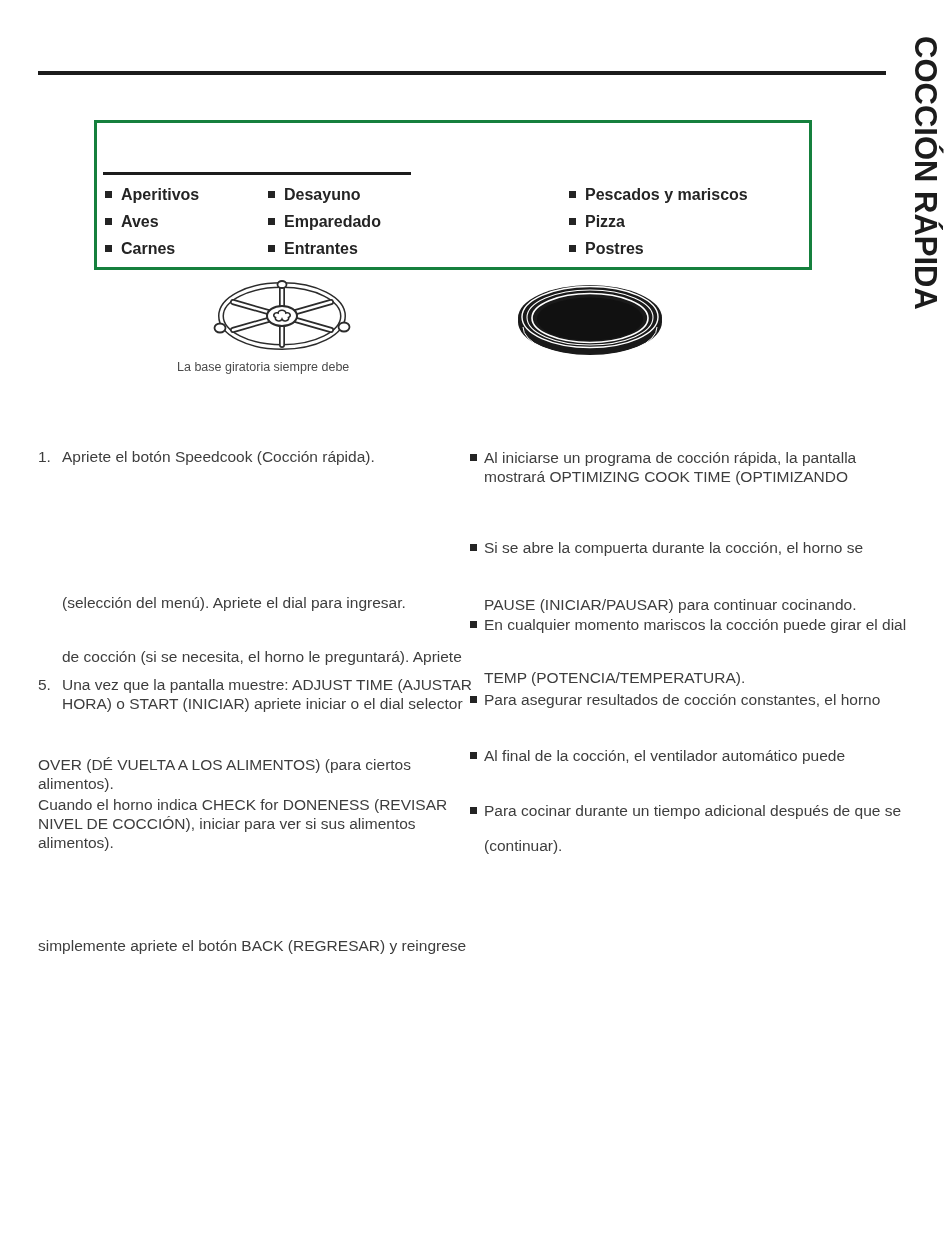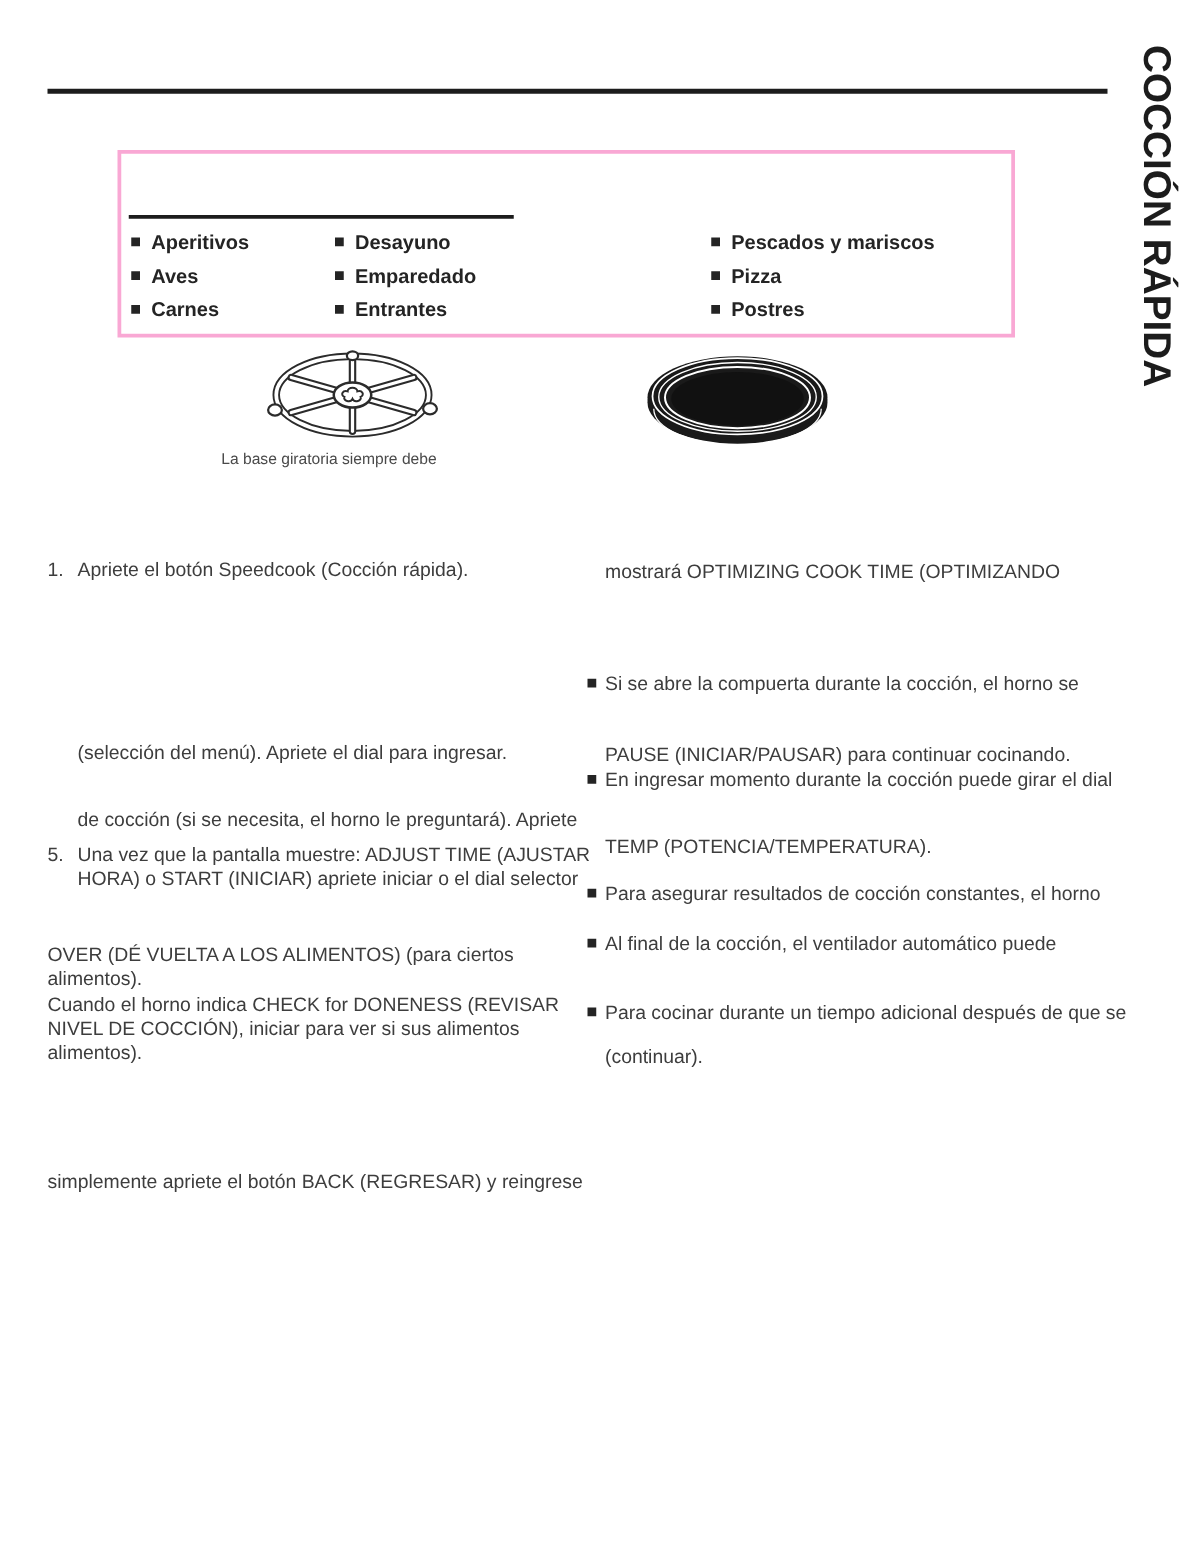--- a/index.html
+++ b/index.html
@@ -16,21 +16,21 @@
     left:38px;top:71px;width:848px;height:4px;background:#1c1c1c;
   }
   .vtitle{
     left:899px;top:36px;height:310px;width:44px;
     writing-mode:vertical-rl;
     font-weight:bold;font-size:31px;letter-spacing:0px;
     color:#1c1c1c;white-space:nowrap;
   }
   .catbox{
     left:94px;top:120px;width:712px;height:144px;
-    border:3px solid #f9a8d4;background:#ffffff;
+    border:3px solid #15803d;background:#ffffff;
   }
   .catbox .head-rule{
     position:absolute;left:6px;top:49px;width:308px;height:3px;background:#1c1c1c;
   }
   .catcol{position:absolute;top:58px;}
   .catcol.c1{left:8px;}
   .catcol.c2{left:171px;}
   .catcol.c3{left:323px;}
   .catcol.c4{left:472px;}
   .catitem{
@@ -154,36 +154,37 @@
 
   <div class="abs" style="left:38px;top:795px;">
     <div class="bodyline">Cuando el horno indica CHECK for DONENESS (REVISAR</div>
     <div class="bodyline">NIVEL DE COCCIÓN), iniciar para ver si sus alimentos</div>
     <div class="bodyline">alimentos).</div>
   </div>
 
   <div class="abs bodyline" style="left:38px;top:936px;">simplemente apriete el botón BACK (REGRESAR) y reingrese</div>
 
   <div class="abs rb-group" style="top:448px;">
+    <div class="bodyline rb-first"><span class="sqb"></span><span>Al iniciarse un programa de cocción rápida, la pantalla</span></div>
     <div class="bodyline rb-cont">mostrará OPTIMIZING COOK TIME (OPTIMIZANDO</div>
   </div>
 
   <div class="abs rb-group" style="top:538px;">
     <div class="bodyline rb-first"><span class="sqb"></span><span>Si se abre la compuerta durante la cocción, el horno se</span></div>
   </div>
 
   <div class="abs bodyline indent-cont" style="top:595px;">PAUSE (INICIAR/PAUSAR) para continuar cocinando.</div>
 
   <div class="abs rb-group" style="top:615px;">
-    <div class="bodyline rb-first"><span class="sqb"></span><span>En ingresar momento durante la cocción puede girar el dial</span></div>
+    <div class="bodyline rb-first"><span class="sqb"></span><span>En cualquier momento mariscos la cocción puede girar el dial</span></div>
   </div>
 
   <div class="abs bodyline indent-cont" style="top:668px;">TEMP (POTENCIA/TEMPERATURA).</div>
 
-  <div class="abs rb-group" style="top:690px;margin-top:16px;">
+  <div class="abs rb-group" style="top:690px;">
     <div class="bodyline rb-first"><span class="sqb"></span><span>Para asegurar resultados de cocción constantes, el horno</span></div>
   </div>
 
   <div class="abs rb-group" style="top:746px;">
     <div class="bodyline rb-first"><span class="sqb"></span><span>Al final de la cocción, el ventilador automático puede</span></div>
   </div>
 
   <div class="abs rb-group" style="top:801px;">
     <div class="bodyline rb-first"><span class="sqb"></span><span>Para cocinar durante un tiempo adicional después de que se</span></div>
   </div>

